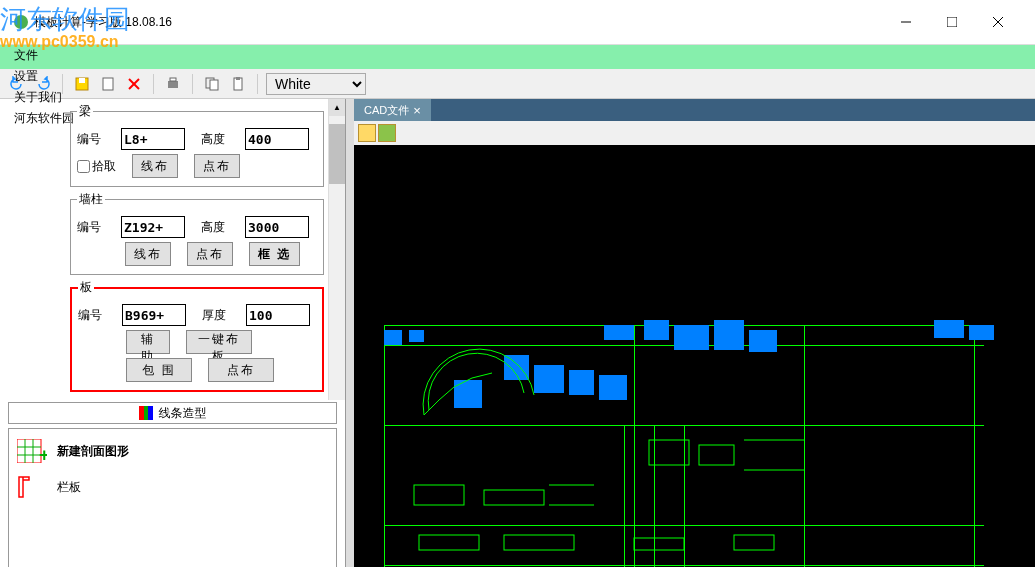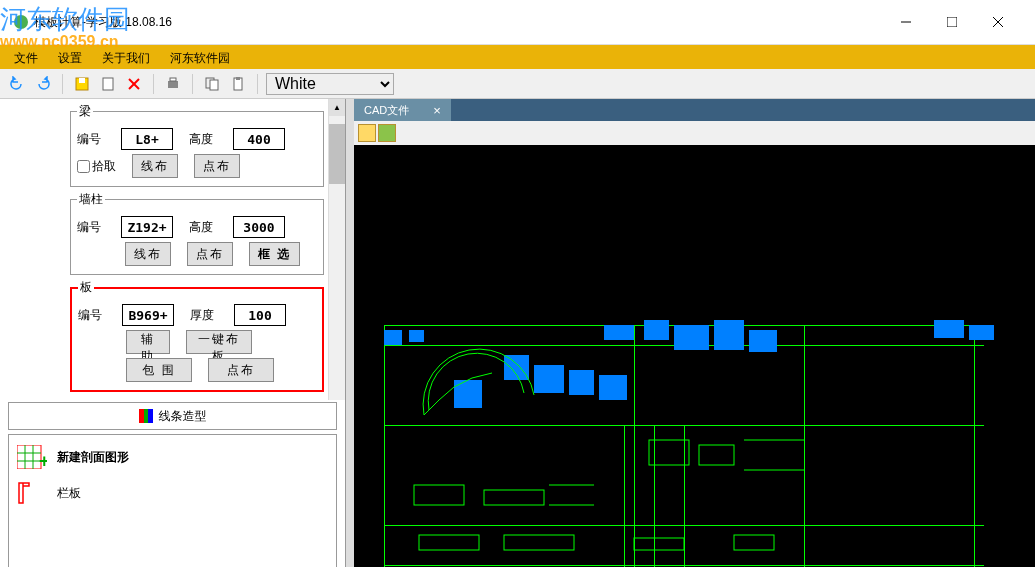--- a/index.html
+++ b/index.html
@@ -8,58 +8,58 @@
     .titlebar { height: 45px; background: #fff; display: flex; align-items: center; padding: 0 14px; border-bottom: 1px solid #ddd; }
     .titlebar-icon { width: 14px; height: 14px; background: #4caf50; border-radius: 50%; margin-right: 6px; }
     .titlebar-text { flex: 1; font-size: 12px; color: #000; }
     .win-controls { display: flex; }
     .win-btn { width: 46px; height: 30px; display: flex; align-items: center; justify-content: center; cursor: pointer; }
     
     .watermark { position: absolute; top: 2px; left: 0; z-index: 100; pointer-events: none; opacity: 0.85; }
     .watermark-text1 { font-size: 26px; font-weight: normal; color: #1e90ff; }
     .watermark-text2 { font-size: 16px; font-weight: bold; color: #ffa500; margin-top: -4px; }
     
-    .menubar { height: 24px; background: #eab308; display: flex; align-items: flex-end; padding: 0 4px; }
+    .menubar { height: 24px; background: #86efac; display: flex; align-items: flex-start; padding: 0 4px; flex-direction: column; }
     .menu-item { padding: 2px 10px; cursor: pointer; font-size: 12px; }
     
     .toolbar { height: 30px; background: #f0f0f0; border-bottom: 1px solid #ccc; display: flex; align-items: center; padding: 0 6px; gap: 4px; }
     .tool-btn { width: 22px; height: 22px; display: flex; align-items: center; justify-content: center; cursor: pointer; }
     .tool-sep { width: 1px; height: 20px; background: #ccc; margin: 0 4px; }
-    .color-select { height: 22px; width: 128px; font-size: 16px; padding: 0 4px; border: 1px solid #aaa; }
+    .color-select { height: 22px; width: 100px; font-size: 14px; padding: 0 4px; border: 1px solid #aaa; }
     
     .main { display: flex; height: calc(100% - 84px); }
     .left-panel { width: 346px; display: flex; flex-direction: column; border-right: 1px solid #999; }
     .scrollbar-v { width: 17px; background: #f0f0f0; border-left: 1px solid #ddd; }
     .scrollbar-v-thumb { width: 100%; height: 60px; background: #c0c0c0; margin-top: 8px; }
     .scrollbar-arrow { height: 17px; background: #e0e0e0; display: flex; align-items: center; justify-content: center; font-size: 8px; }
     
     .props { padding: 4px 4px 4px 70px; }
     .fieldset { border: 1px solid #999; padding: 4px 6px 8px; margin-bottom: 4px; }
     .fieldset.highlight { border: 2px solid #ff0000; }
     .legend { font-size: 12px; padding: 0 2px; }
     .row { display: flex; align-items: center; gap: 16px; margin-top: 4px; }
     .lbl { font-size: 12px; width: 28px; }
-    .txt { width: 52px; height: 22px; border: 1px solid #000; font-family: monospace; font-weight: bold; font-size: 13px; padding: 0 2px; text-align: center; }
+    .txt { width: 64px; height: 22px; border: 1px solid #000; font-family: monospace; font-weight: bold; font-size: 13px; padding: 0 2px; text-align: left; }
     .btn { height: 24px; padding: 0 8px; background: #e1e1e1; border: 1px solid #888; font-size: 12px; cursor: pointer; letter-spacing: 2px; }
     .btn.bold { font-weight: bold; }
     .chk { display: flex; align-items: center; gap: 2px; }
     
-    .section-hdr { height: 28px; border: 1px solid #999; background: #fff; display: flex; align-items: center; justify-content: center; gap: 6px; margin: 2px 8px; }
+    .section-hdr { height: 22px; border: 1px solid #999; background: #fff; display: flex; align-items: center; justify-content: center; gap: 6px; margin: 2px 8px; }
     .grid-icon { width: 14px; height: 14px; background: linear-gradient(90deg, #f00 33%, #0a0 33%, #0a0 66%, #00f 66%); }
     
     .list-area { flex: 1; margin: 2px 8px; border: 1px solid #999; padding: 4px; }
     .list-item { display: flex; align-items: center; gap: 10px; padding: 6px 4px; }
     .item-icon { width: 30px; height: 24px; position: relative; }
     .stairs { background: linear-gradient(135deg, #d99 0%, #d99 100%); clip-path: polygon(0 100%, 20% 80%, 40% 60%, 60% 40%, 80% 20%, 100% 0, 100% 100%); }
     .item-lbl { font-size: 12px; }
     .item-lbl.bold { font-weight: bold; }
     
     .cad-pane { flex: 1; display: flex; flex-direction: column; }
     .cad-tabs { height: 22px; background: #3a5f7f; display: flex; align-items: center; }
-    .cad-tab { height: 22px; padding: 0 10px; background: #6a8fa5; color: #fff; font-size: 11px; display: flex; align-items: center; gap: 24px; }
+    .cad-tab { height: 22px; padding: 0 10px; background: #6a8fa5; color: #fff; font-size: 11px; display: flex; align-items: center; gap: 4px; }
     .tab-close { color: #fff; cursor: pointer; font-size: 13px; }
     .cad-toolbar { height: 24px; background: #f0f0f0; display: flex; align-items: center; padding: 0 4px; gap: 2px; }
     .cad-tool { width: 18px; height: 18px; background: #ffd966; border: 1px solid #b89030; cursor: pointer; }
     .cad-view { flex: 1; background: #000; position: relative; overflow: hidden; }
     .cad-content { position: absolute; inset: 0; }
     .cad-line { position: absolute; background: #00ff00; }
     .cad-block { position: absolute; background: #0080ff; }
     .cad-h { height: 1px; }
     .cad-v { width: 1px; }
     

